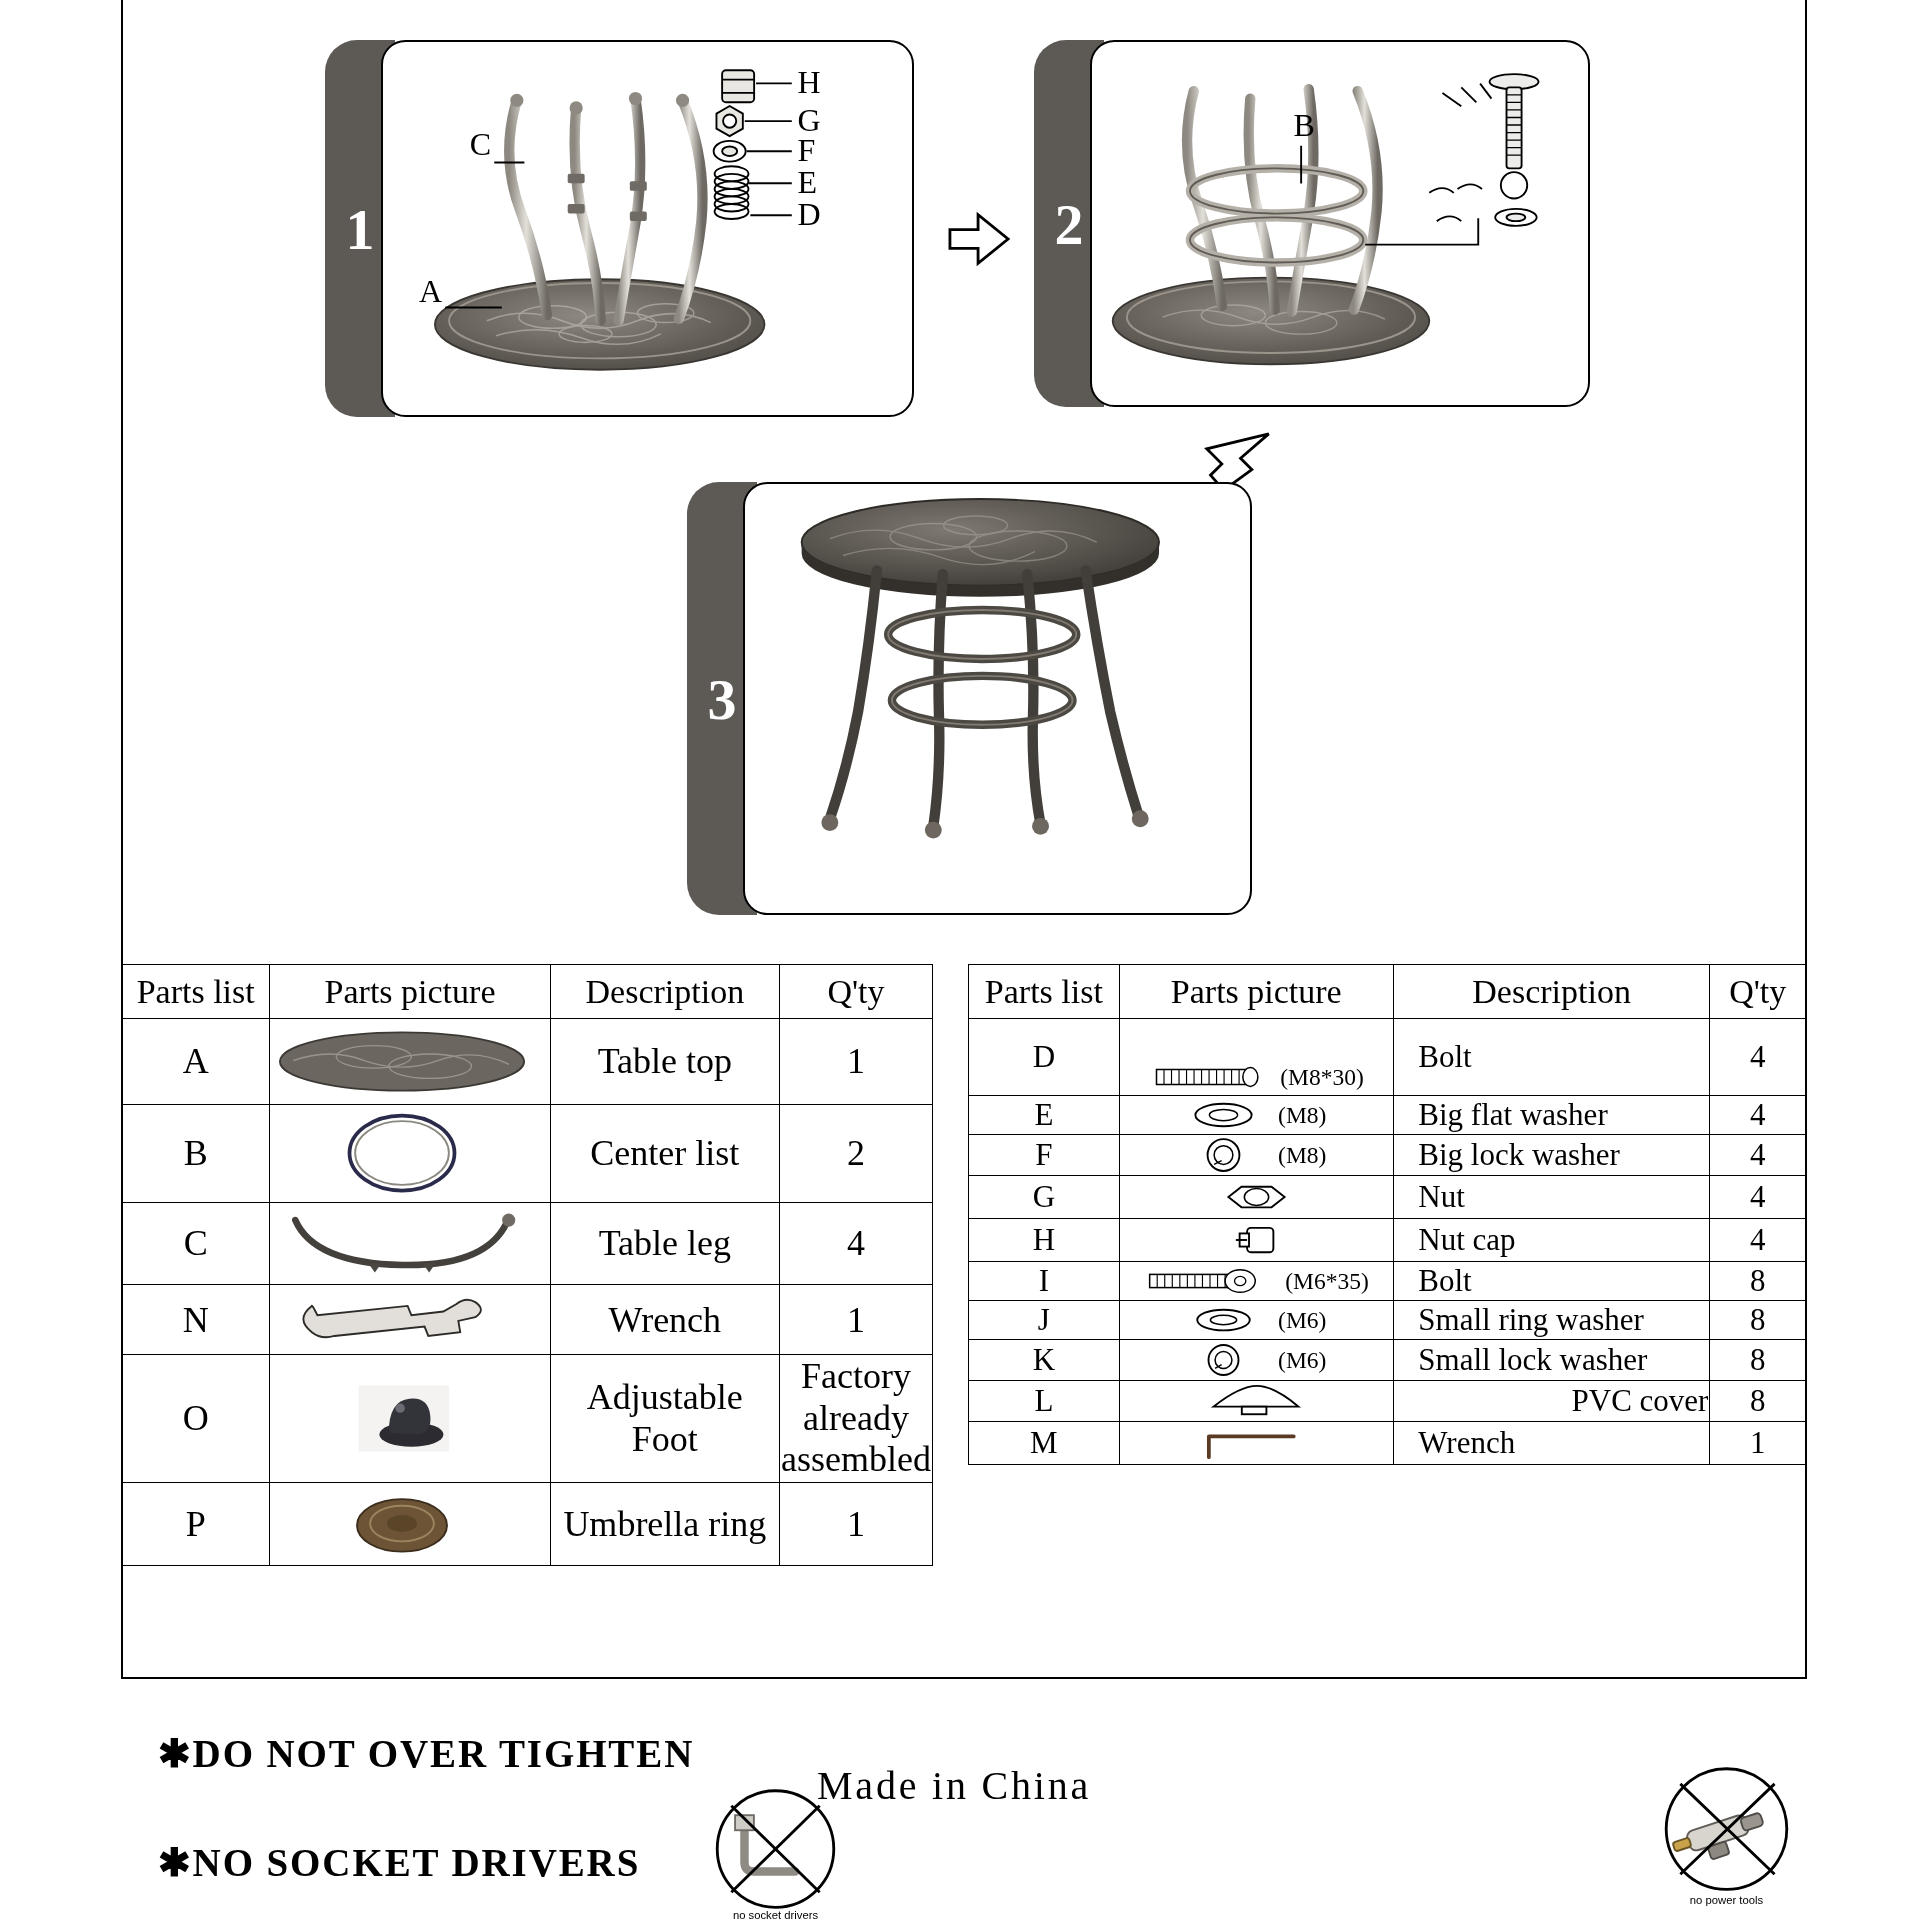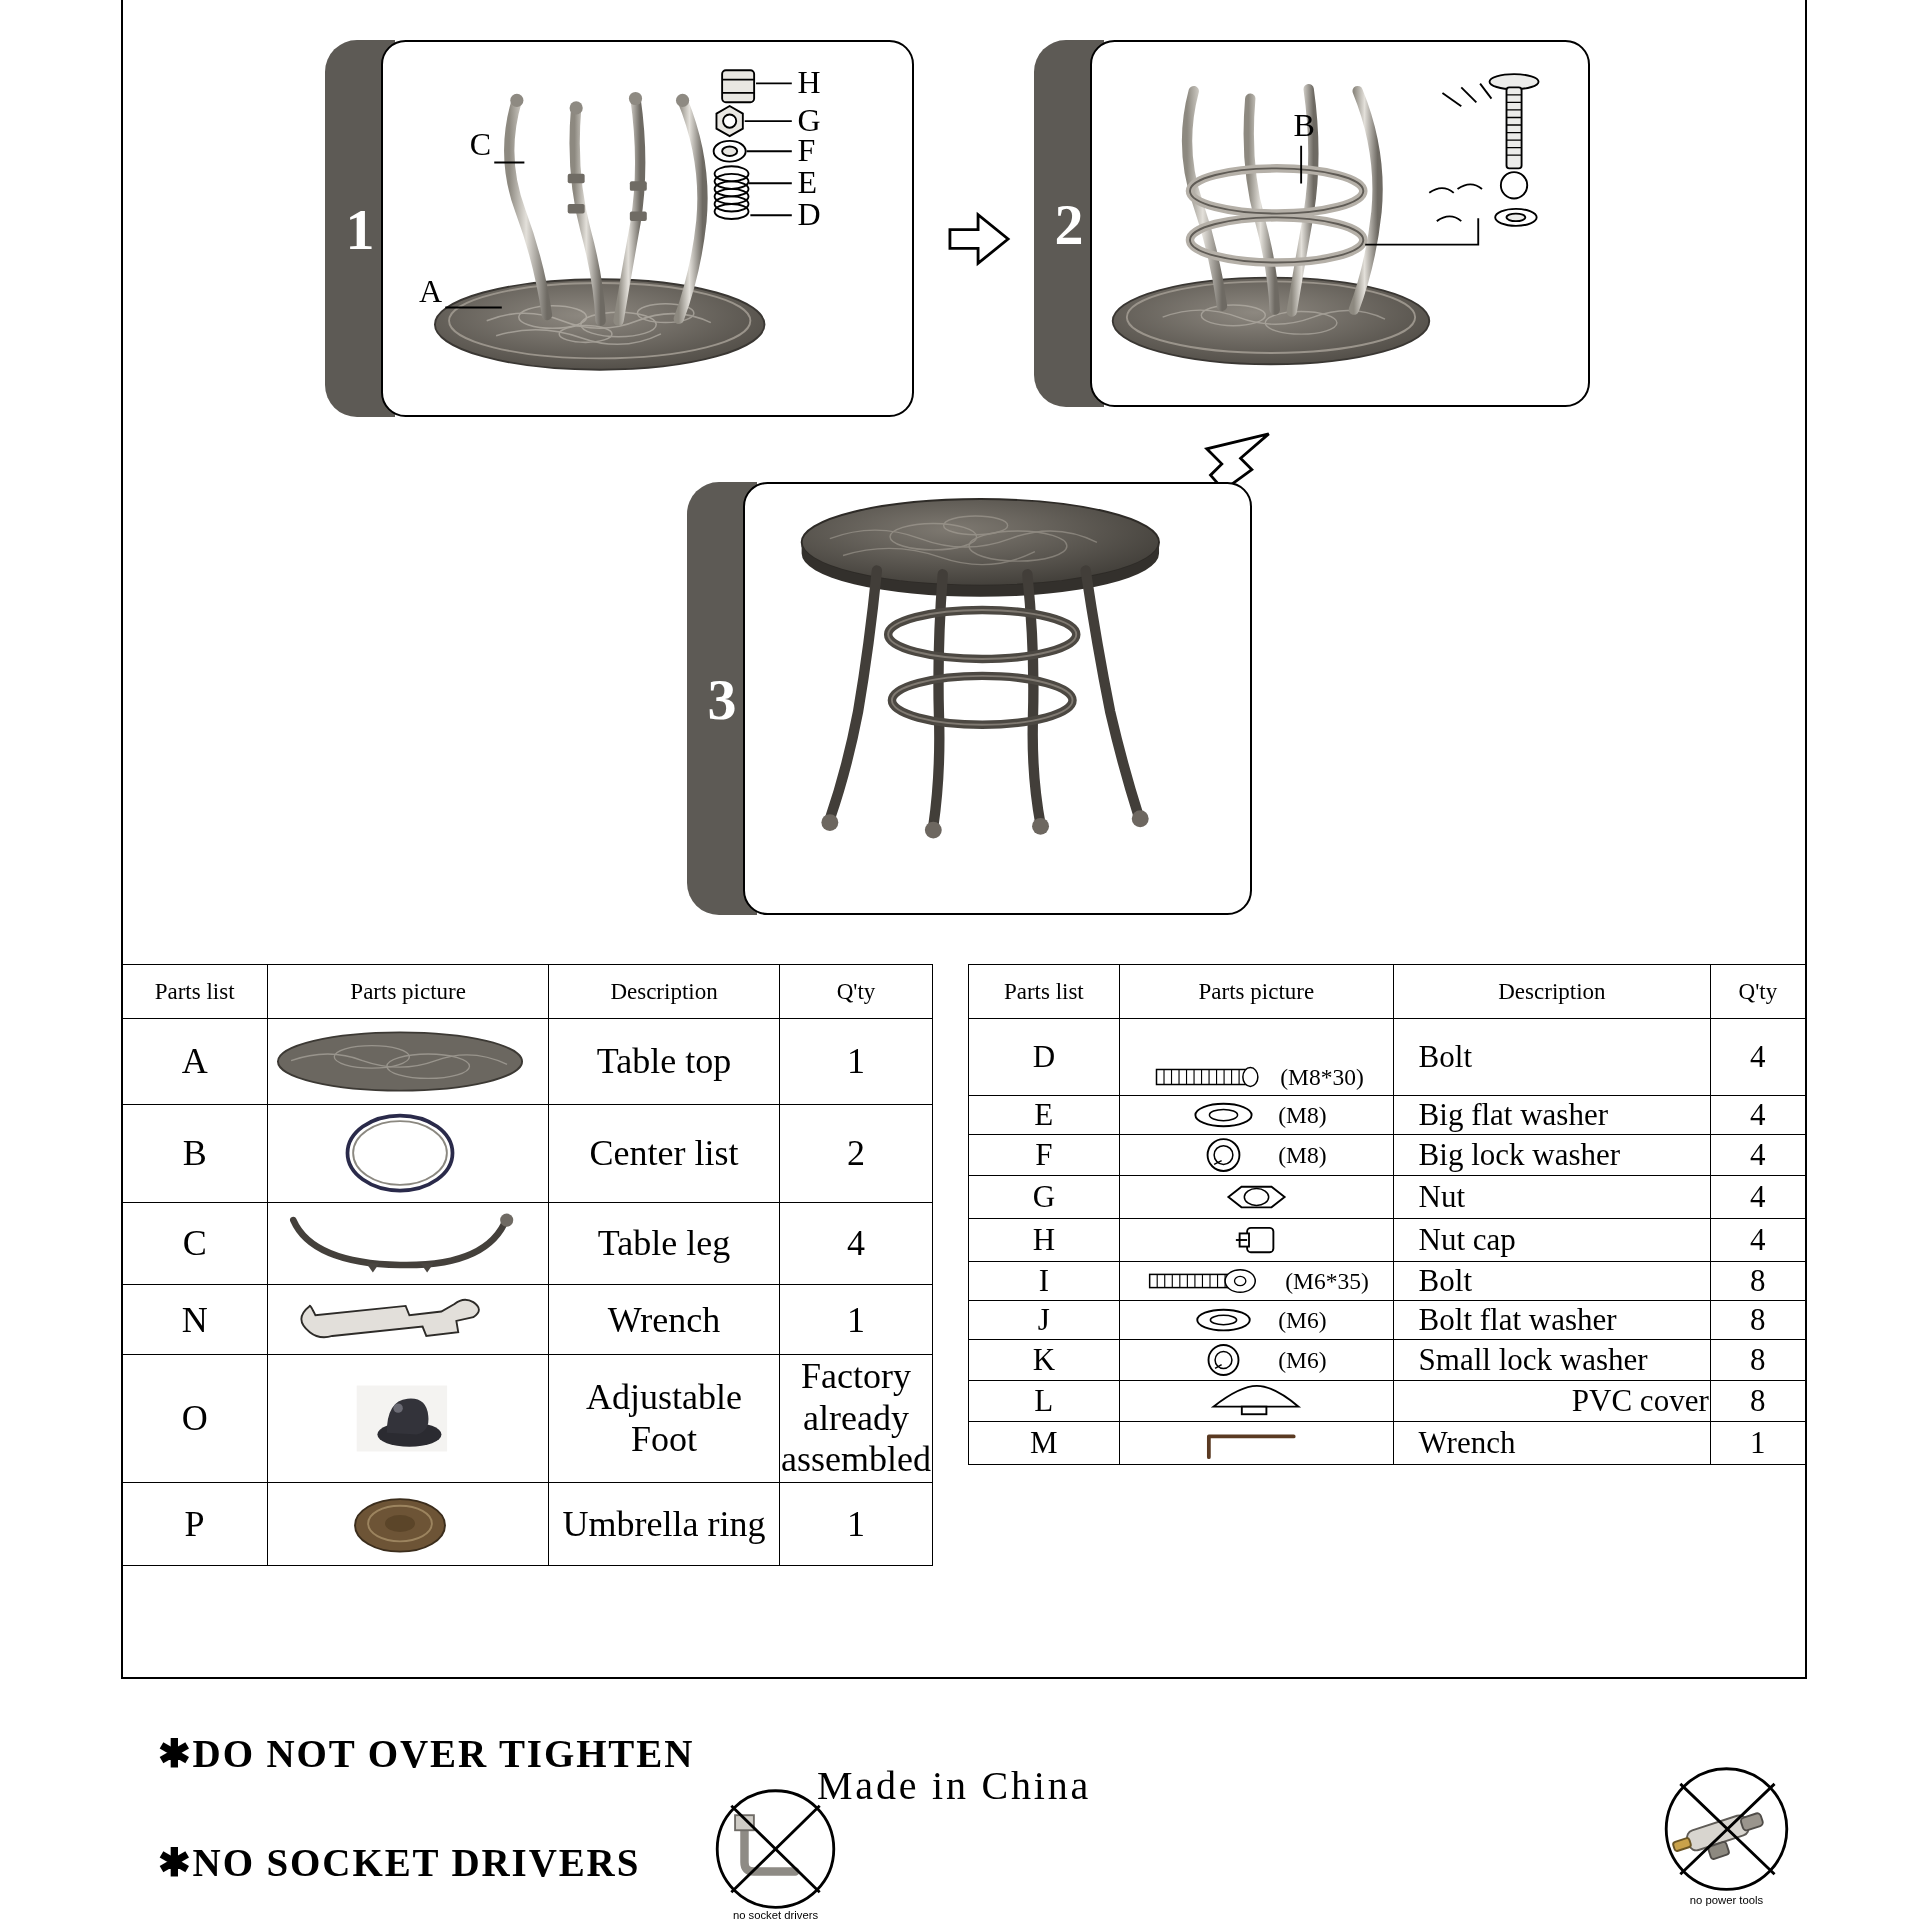--- a/index.html
+++ b/index.html
@@ -21,21 +21,21 @@
 
   
   .arrow-right{position:absolute;left:946px;top:209px;width:66px;height:60px;}
   .arrow-down{position:absolute;left:1203px;top:428px;width:77px;height:68px;}
 
   
   .tbl{position:absolute;border-collapse:collapse;font-family:"Liberation Serif",serif;}
   .tbl td,.tbl th{border:1.9px solid #000;text-align:center;vertical-align:middle;font-weight:normal;}
   #tblLeft{left:121px;top:964px;width:812px;}
   #tblRight{left:968px;top:964px;width:838px;}
-  #tblLeft th,#tblRight th{font-size:23px;height:51px;margin-top:28px;}
+  #tblLeft th,#tblRight th{font-size:34px;height:51px;margin-top:28px;}
   #tblLeft td{font-size:36px;}
   #tblRight td{font-size:31px;}
   .code{font-size:38px;}
   .desc{font-size:29px;}
   .qty{font-size:32px;}
   .small-note{font-size:18px;line-height:1.15;}
   .pic-cell{padding:3.8px 0;}
 
   
   .foot-txt{position:absolute;font-family:"Liberation Serif",serif;font-weight:bold;}
@@ -459,21 +459,21 @@
       <td class="code">J</td>
       <td>
         <div style="display:flex;align-items:center;justify-content:center;gap:17px;">
           <svg width="75" height="32" viewBox="0 0 80 34">
                 <ellipse cx="40" cy="17" rx="28" ry="11" fill="#fff" stroke="#000" stroke-width="2"></ellipse>
                 <ellipse cx="40" cy="17" rx="14" ry="5" fill="#fff" stroke="#000" stroke-width="1.6"></ellipse>
               </svg>
           <span style="font-size:23.5px;">(M6)</span>
         </div>
       </td>
-      <td class="desc" style="text-align:left;padding-left:24.5px;">Bolt flat washer</td>
+      <td class="desc" style="text-align:left;padding-left:24.5px;">Small ring washer</td>
       <td class="qty">8</td>
     </tr>
 
     <tr>
       <td class="code">K</td>
       <td>
         <div style="display:flex;align-items:center;justify-content:center;gap:17px;">
           <svg width="75" height="38" viewBox="0 0 80 40">
                 <circle cx="40" cy="20" r="16" fill="#fff" stroke="#000" stroke-width="2"></circle>
                 <circle cx="40" cy="20" r="9" fill="#fff" stroke="#000" stroke-width="1.6"></circle>

